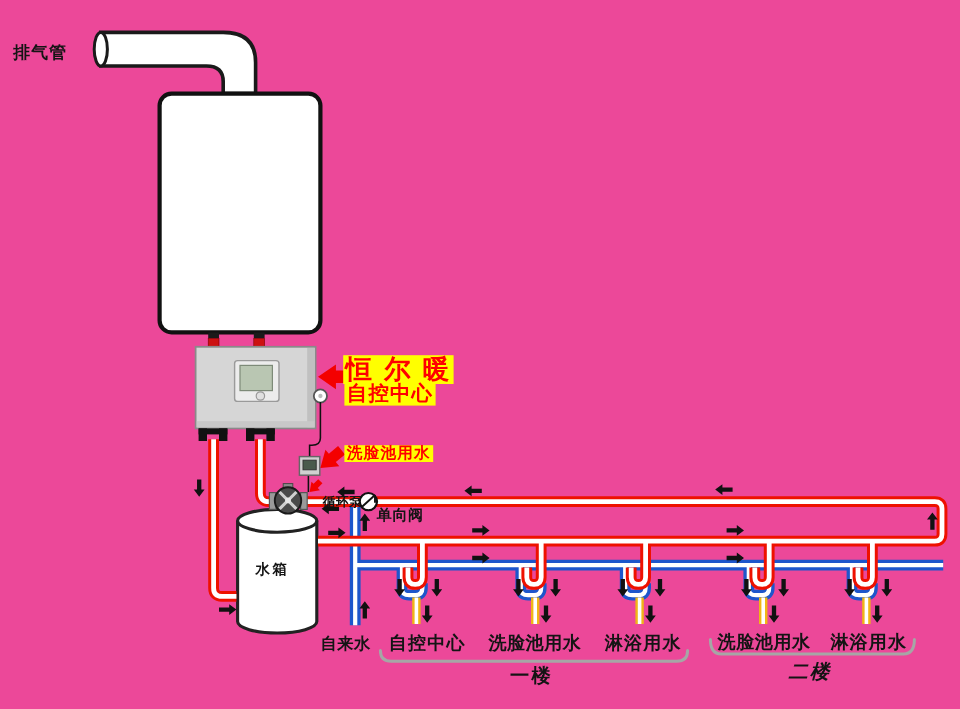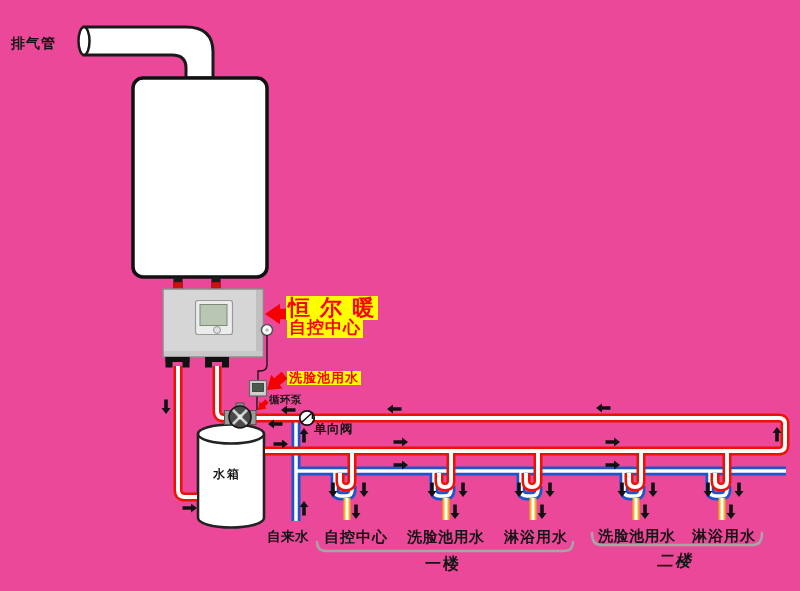--- a/index.html
+++ b/index.html
@@ -178,21 +178,21 @@
 </svg>
 
   <div class="lbl" style="left:11px;top:36px;font-size:14px;letter-spacing:1px;">排气管</div>
 
 
   <div class="lbl hl" style="left:286px;top:296px;font-size:22px;letter-spacing:2px;">恒 尔 暖</div>
   <div class="lbl hl" style="left:287px;top:319px;font-size:17px;letter-spacing:1px;font-family:Liberation Serif, serif;">自控中心</div>
 
   <div class="lbl hl" style="left:287px;top:371px;font-size:13px;letter-spacing:1px;">洗脸池用水</div>
 
-  <div class="lbl" style="left:269px;top:394px;font-size:10.5px;letter-spacing:0.5px;">循环泵</div>
+  <div class="lbl" style="left:269px;top:414px;font-size:10.5px;letter-spacing:0.5px;">循环泵</div>
 
   <div class="lbl" style="left:314px;top:423px;font-size:12.5px;letter-spacing:0.5px;">单向阀</div>
 
   <div class="lbl" style="left:213px;top:468px;font-size:12px;letter-spacing:2px;">水箱</div>
 
   <div class="lbl" style="left:267px;top:530px;font-size:13.5px;letter-spacing:0.5px;">自来水</div>
 
   <div class="lbl" style="left:324px;top:529px;font-size:15px;letter-spacing:1px;">自控中心</div>
   <div class="lbl" style="left:407px;top:529px;font-size:15px;letter-spacing:0.5px;">洗脸池用水</div>
   <div class="lbl" style="left:504px;top:529px;font-size:15px;letter-spacing:1px;">淋浴用水</div>

